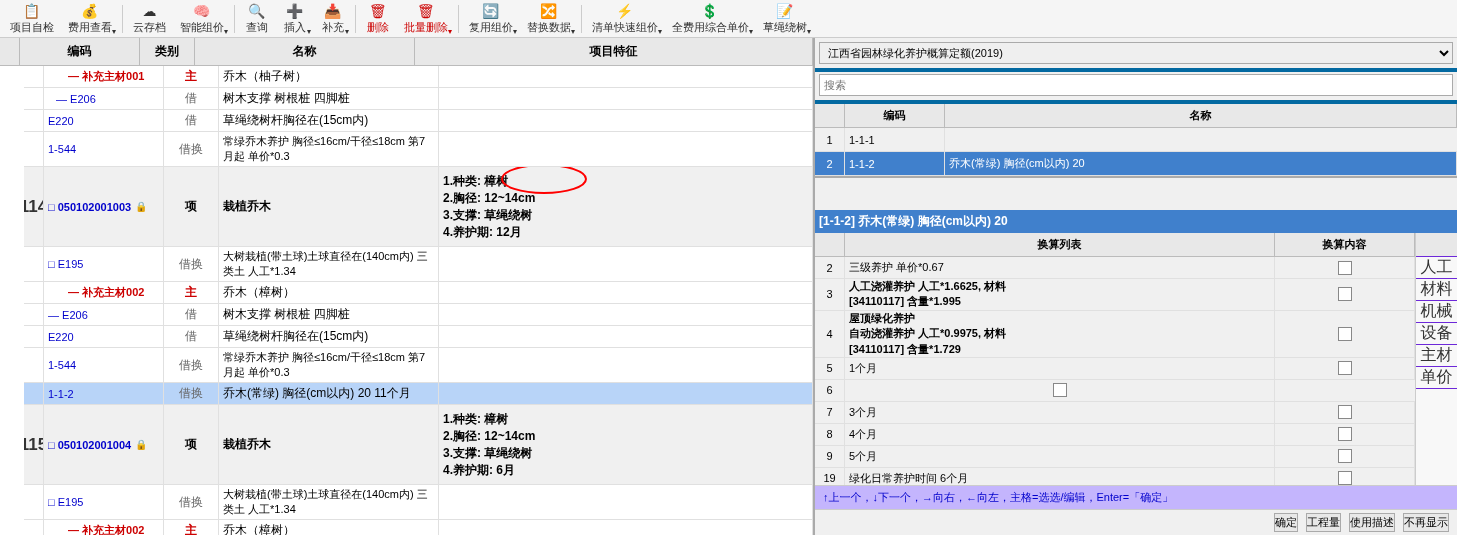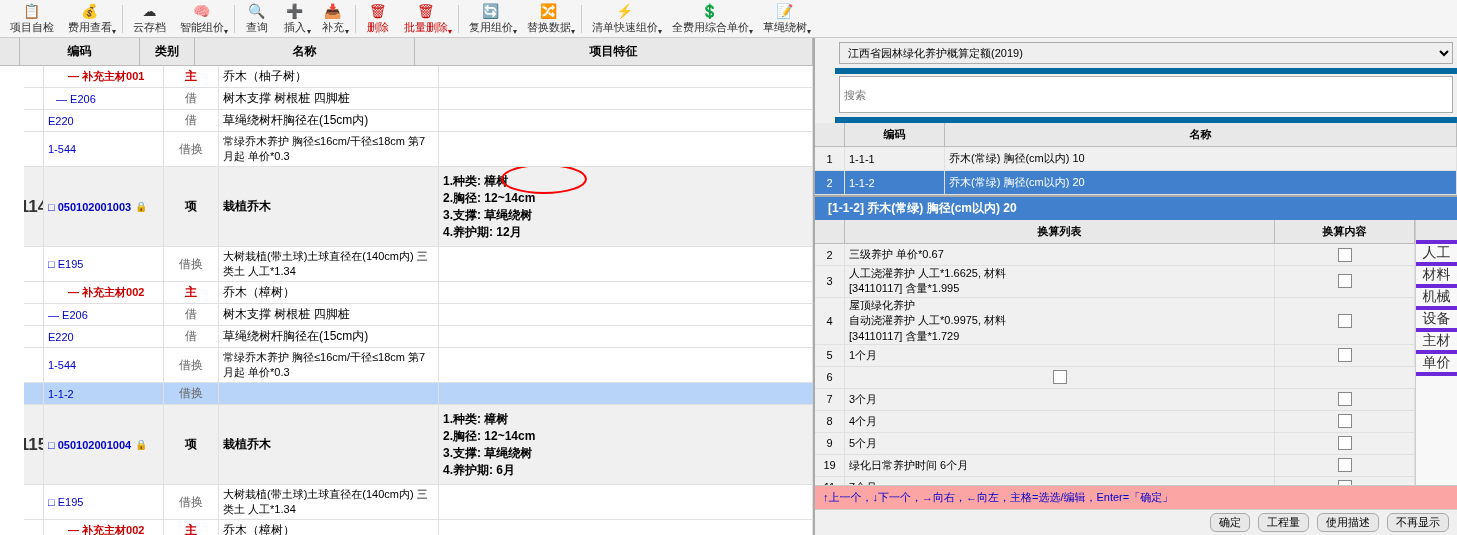--- a/index.html
+++ b/index.html
@@ -116,36 +116,35 @@
     .lock-icon { margin-left: 4px; font-size: 10px; color: #666; }
 
     .section-header {
       background: #f0f0f0;
       font-weight: bold;
     }
     .indent1 { padding-left: 12px; }
     .indent2 { padding-left: 24px; }
 
     .right-top {
-      border-bottom: 6px solid #0369a1;
+      border-bottom: 4px solid #0369a1;
       padding: 4px;
       display: flex;
       gap: 4px;
-      margin-left: 20px;
     }
     .right-top select {
       flex: 1;
       height: 22px;
       border: 1px solid #aaa;
       font-size: 11px;
       padding: 0 4px;
     }
     .right-top input {
       flex: 1;
-      height: 37px;
+      height: 22px;
       border: 1px solid #aaa;
       font-size: 11px;
       padding: 0 4px;
     }
 
     
     .lib-header {
       display: grid;
       grid-template-columns: 30px 100px 1fr;
       background: #e8e8e8;
@@ -172,23 +171,24 @@
       border-right: 1px solid #e0e0e0;
       display: flex;
       align-items: center;
       padding: 0 4px;
       font-size: 11px;
     }
     .ld.center { justify-content: center; }
     .conv-title {
       background: #4080cc;
       color: #fff;
-      padding: 3px 13px;
+      padding: 3px 4px;
       font-size: 12px;
       font-weight: bold;
+      margin-top: 32px;
     }
     .conv-inner {
       display: flex;
       flex: 1;
       overflow: hidden;
     }
     .conv-table {
       flex: 1;
       overflow-y: auto;
     }
@@ -216,75 +216,75 @@
       min-height: 22px;
     }
     .cd {
       border-right: 1px solid #e0e0e0;
       display: flex;
       align-items: center;
       padding: 0 4px;
       font-size: 11px;
     }
     .cd.center { justify-content: center; }
-    .cd.multirow { flex-direction: column; align-items: flex-start; justify-content: flex-start; line-height: 1.4; }
+    .cd.multirow { flex-direction: column; align-items: flex-start; justify-content: flex-start; line-height: 1.4; font-weight: bold; }
 
     
     .side-labels {
       width: 42px;
       border-left: 1px solid #ccc;
       display: flex;
       flex-direction: column;
       background: #f8f8f8;
     }
     .side-label {
       height: 22px;
       display: flex;
       align-items: center;
       justify-content: center;
-      font-size: 14px;
-      border-bottom: 4px solid #6d28d9;
+      font-size: 16px;
+      border-bottom: 1px solid #6d28d9;
       color: #333;
     }
     .side-label-header {
       background: #e8e8e8;
       font-weight: bold;
       height: 24px;
     }
 
     
     .bottom-bar {
       border-top: 1px solid #ccc;
-      background: #fca5a5;
+      background: #c4b5fd;
       padding: 3px 8px;
       font-size: 11px;
       color: #333;
       display: flex;
       align-items: center;
       gap: 12px;
       height: 24px;
     }
     .bottom-bar .hint { color: #0000cc; }
 
     .bottom-buttons {
       border-top: 1px solid #ccc;
       background: #f0f0f0;
       padding: 3px 8px;
       display: flex;
       gap: 8px;
       justify-content: flex-end;
       height: 26px;
     }
     .bottom-btn {
-      padding: 1px 8px;
+      padding: 1px 0;
       border: 1px solid #aaa;
       background: #e8e8e8;
       cursor: pointer;
       font-size: 11px;
-      border-radius: 6px;
+      border-radius: 0;
     }
 
     .right-container {
       display: flex;
       flex-direction: column;
       flex: 1;
       overflow: hidden;
     }
 
     .lib-section {
@@ -476,20 +476,21 @@
         <div class="td code-cell">1-544</div>
         <div class="td center type-borrow">借换</div>
         <div class="td" style="font-size:11px;">常绿乔木养护 胸径≤16cm/干径≤18cm 第7月起 单价*0.3</div>
         <div class="td"></div>
       </div>
 
       <div class="table-row highlight-blue">
         <div class="td row-num"></div>
         <div class="td code-cell" style="color:#0000cc;">1-1-2</div>
         <div class="td center type-borrow">借换</div>
+        <div class="td">乔木(常绿) 胸径(cm以内) 20  11个月</div>
         <div class="td"></div>
       </div>
 
       <div class="table-row section-header" style="min-height:80px;">
         <div class="td row-num">115</div>
         <div class="td code-cell">
           □ 050102001004
           <span class="lock-icon">🔒</span>
         </div>
         <div class="td center">项</div>
@@ -535,21 +536,20 @@
 
       <div class="lib-header">
         <div class="lh"></div>
         <div class="lh">编码</div>
         <div class="lh">名称</div>
       </div>
 
       <div class="lib-row">
         <div class="ld center">1</div>
         <div class="ld">1-1-1</div>
-        <div class="ld">乔木(常绿) 胸径(cm以内) 10</div>
       </div>
       <div class="lib-row selected">
         <div class="ld center">2</div>
         <div class="ld">1-1-2</div>
         <div class="ld">乔木(常绿) 胸径(cm以内) 20</div>
       </div>
     </div>
 
     <div class="conv-wrapper">
       <div class="conv-title">[1-1-2] 乔木(常绿) 胸径(cm以内) 20</div>

